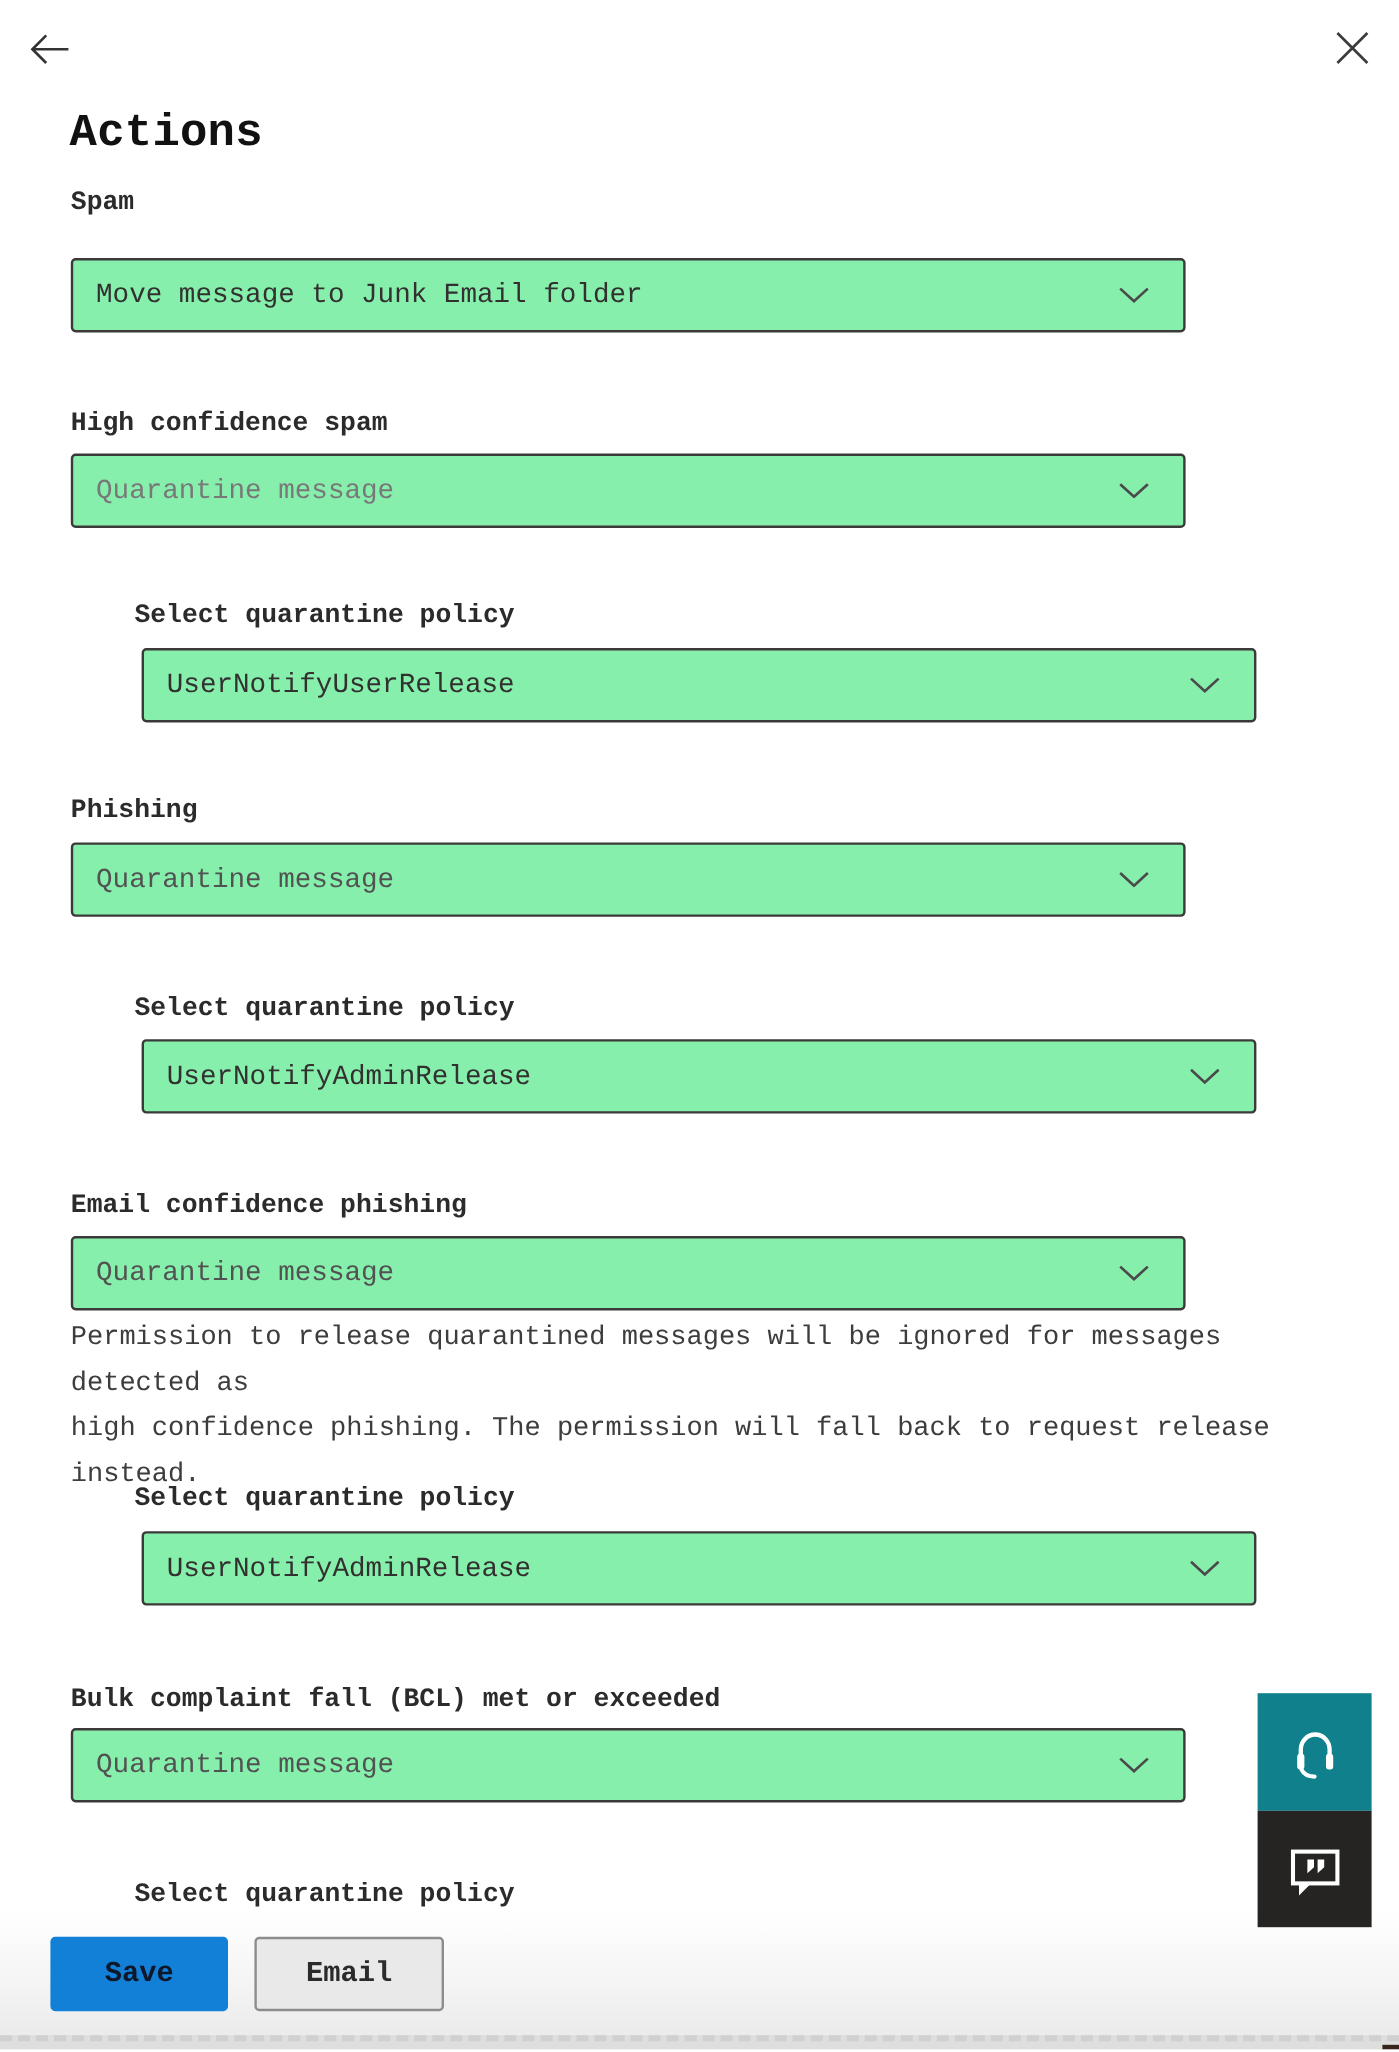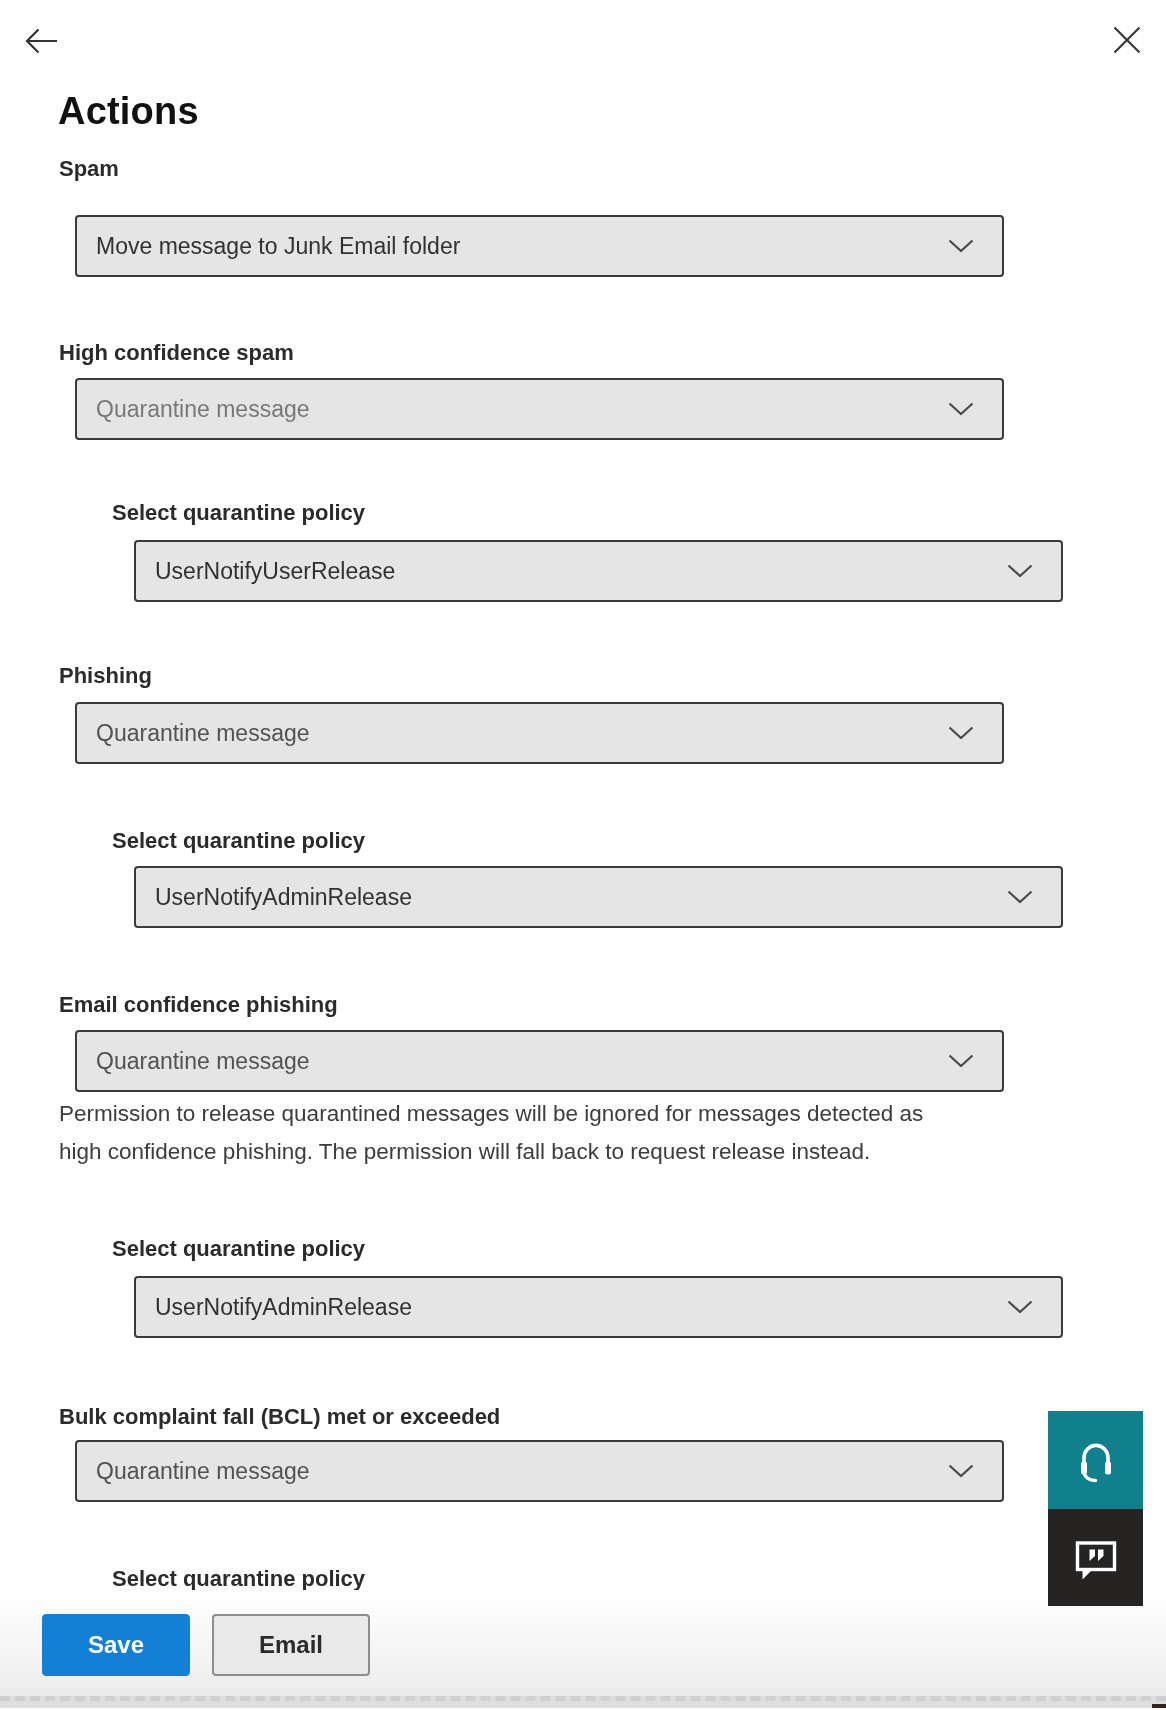--- a/index.html
+++ b/index.html
@@ -1,53 +1,53 @@
 <!DOCTYPE html>
 <html><head>
 <meta charset="utf-8">
 <style>
   html,body{margin:0;padding:0;background:#fff;}
   .screen{
     position:relative;width:1166px;height:1708px;background:#ffffff;
-    font-family:Liberation Sans, sans-serif;overflow:hidden;
+    font-family:Liberation Mono, monospace;overflow:hidden;
   }
   .icon-btn{position:absolute;background:none;border:none;padding:0;margin:0;cursor:pointer;line-height:0;}
   .back-btn{left:24px;top:26px;width:34px;height:30px;}
   .close-btn{left:1112px;top:25px;width:30px;height:30px;}
 
   .page-title{position:absolute;left:58px;top:90px;margin:0;font-size:38px;font-weight:bold;color:#111111;letter-spacing:.2px;}
 
   .lbl{position:absolute;left:59px;font-size:22px;font-weight:bold;color:#2b2b2b;line-height:26px;white-space:nowrap;}
   .lbl.ind{left:112px;}
   .lbl.clip{top:1566px;height:26px;overflow:hidden;}
 
   .dd{
     position:absolute;left:59px;width:929px;height:62px;box-sizing:border-box;
-    border:2px solid #3b3a39;border-radius:4px;background:#e5e5e5;
-    display:flex;align-items:center;padding:0 41px 0 19px;cursor:pointer;margin-left:16px;
+    border:2px solid #3b3a39;border-radius:4px;background:#86efac;
+    display:flex;align-items:center;padding:0 41px 0 19px;cursor:pointer;
   }
   .dd.ind{left:118px;}
   .dd .val{font-size:23px;color:#323130;white-space:nowrap;}
   .dd.light .val{color:#787878;}
   .dd.dim .val{color:#525252;}
   .chev{position:absolute;right:28px;top:50%;transform:translateY(-50%);}
 
   .note{position:absolute;left:59px;top:1072px;width:1000px;font-size:22.5px;line-height:38px;color:#3d3d3d;}
 
   .footer{
     position:absolute;left:0;top:1590px;width:1166px;height:120px;z-index:20;
     background:linear-gradient(180deg,#ffffff 0%,#f4f4f4 55%,#e8e8e8 100%);
   }
   .footer-strip{
     position:absolute;left:0;bottom:0;width:100%;height:14px;background:#dedede;
     border-top:5px dashed #d0d0d0;box-sizing:border-box;
   }
   .btn{position:absolute;top:24px;height:62px;border-radius:4px;font-size:24px;font-weight:bold;
        font-family:inherit;cursor:pointer;}
-  .btn.save{left:42px;width:148px;background:#1180d6;border:1px solid #1180d6;color:#ffffff;}
+  .btn.save{left:42px;width:148px;background:#1180d6;border:1px solid #1180d6;color:#0f172a;}
   .btn.cancel{left:212px;width:158px;background:#e9e9e9;border:2px solid #8f8d8b;color:#2b2b2b;}
 
   .fab{position:absolute;left:1048px;width:95px;border:none;margin:0;padding:0;cursor:pointer;
        display:flex;align-items:center;justify-content:center;z-index:30;line-height:0;}
   .fab.help{top:1411px;height:98px;background:#0f808c;}
   .fab.feedback{top:1509px;height:97px;background:#252423;}
 
   .corner-artifact{position:absolute;left:1152px;top:1704px;width:14px;height:6px;background:#38241c;z-index:40;}
 </style>
 </head>

